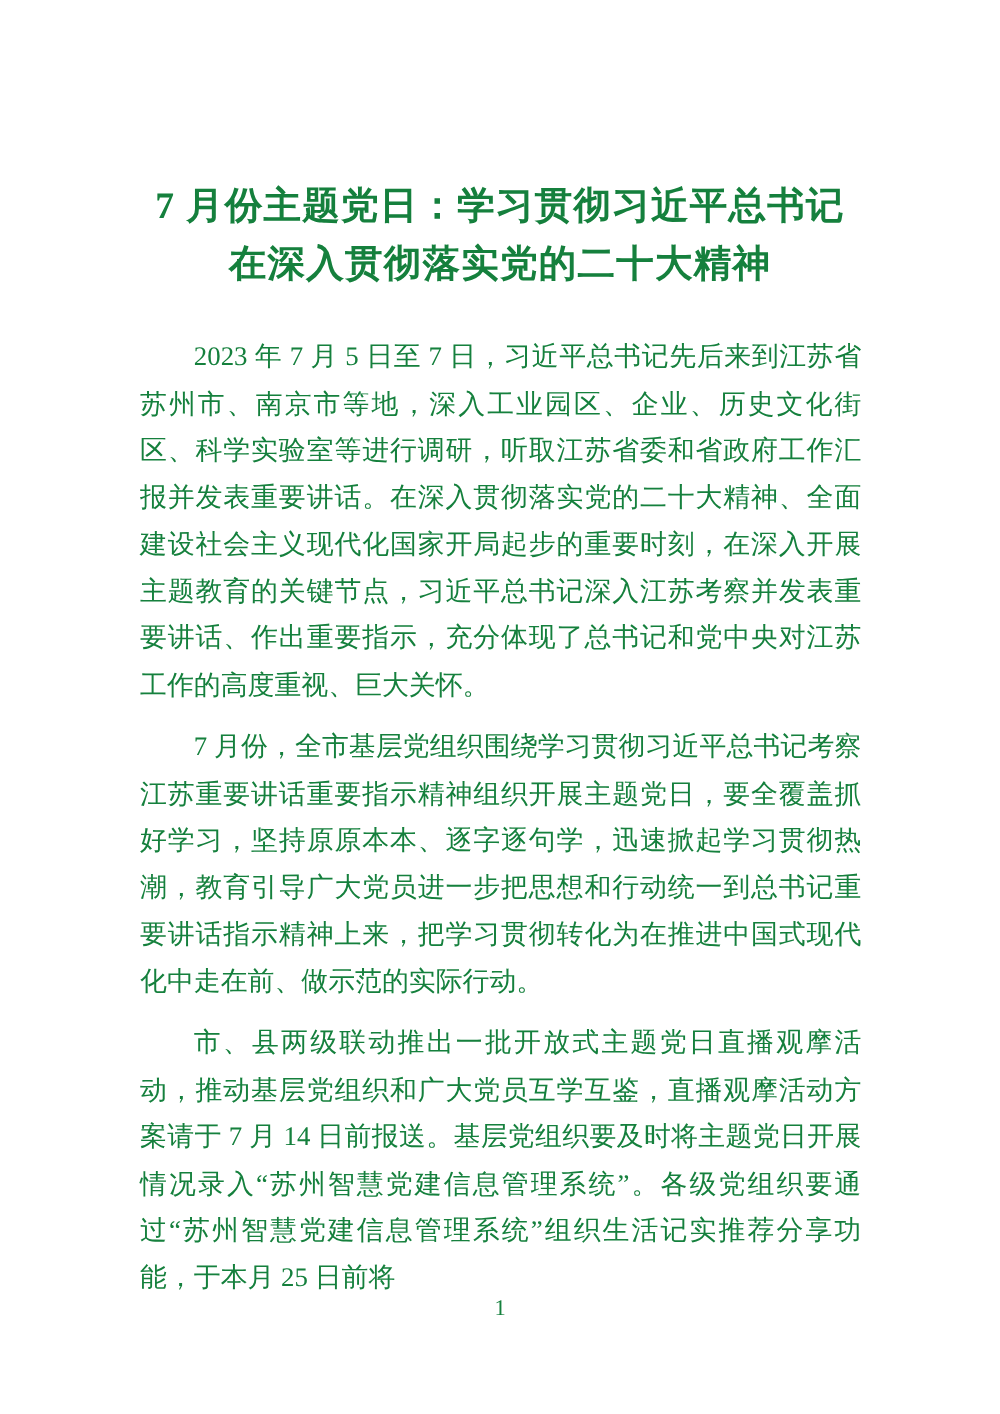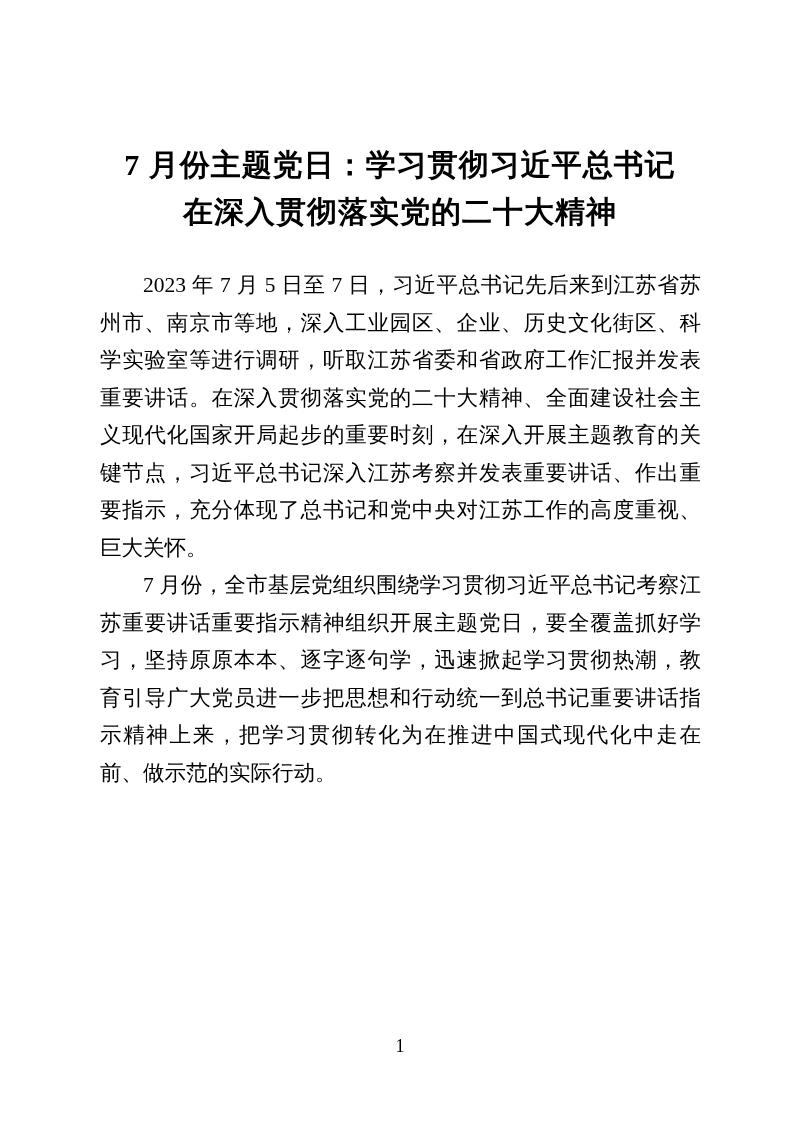--- a/index.html
+++ b/index.html
@@ -5,42 +5,42 @@
   html, body {
     margin: 0;
     padding: 0;
     background: #ffffff;
   }
   .page {
     position: relative;
     width: 800px;
     height: 1131px;
     background: #ffffff;
-    color: #000000;
+    color: #15803d;
     font-family: "Liberation Serif", "DejaVu Serif", serif;
     overflow: hidden;
     box-sizing: border-box;
   }
   .doc-title {
     margin: 141px 60px 0 60px;
     text-align: center;
     font-weight: bold;
     font-size: 30px;
     line-height: 47px;
     letter-spacing: 1px;
   }
   .doc-body {
     margin: 32px 99px 0 100px;
     font-size: 21.5px;
     line-height: 37.5px;
     text-align: justify;
     text-justify: inter-ideograph;
   }
   .doc-body p {
-    margin: 0;
+    margin: 12px;
     padding: 0;
     text-indent: 2em;
   }
   .page-footer {
     position: absolute;
     left: 0;
     right: 0;
     top: 1034px;
     text-align: center;
     font-size: 18px;
@@ -53,19 +53,20 @@
 <div class="page">
 
   <div class="doc-title">
     <div>7 月份主题党日：学习贯彻习近平总书记</div>
     <div>在深入贯彻落实党的二十大精神</div>
   </div>
 
   <div class="doc-body">
     <p>2023 年 7 月 5 日至 7 日，习近平总书记先后来到江苏省苏州市、南京市等地，深入工业园区、企业、历史文化街区、科学实验室等进行调研，听取江苏省委和省政府工作汇报并发表重要讲话。在深入贯彻落实党的二十大精神、全面建设社会主义现代化国家开局起步的重要时刻，在深入开展主题教育的关键节点，习近平总书记深入江苏考察并发表重要讲话、作出重要指示，充分体现了总书记和党中央对江苏工作的高度重视、巨大关怀。</p>
     <p>7 月份，全市基层党组织围绕学习贯彻习近平总书记考察江苏重要讲话重要指示精神组织开展主题党日，要全覆盖抓好学习，坚持原原本本、逐字逐句学，迅速掀起学习贯彻热潮，教育引导广大党员进一步把思想和行动统一到总书记重要讲话指示精神上来，把学习贯彻转化为在推进中国式现代化中走在前、做示范的实际行动。</p>
+    <p>市、县两级联动推出一批开放式主题党日直播观摩活动，推动基层党组织和广大党员互学互鉴，直播观摩活动方案请于 7 月 14 日前报送。基层党组织要及时将主题党日开展情况录入“苏州智慧党建信息管理系统”。各级党组织要通过“苏州智慧党建信息管理系统”组织生活记实推荐分享功能，于本月 25 日前将</p>
   </div>
 
   <div class="page-footer">
     <span>1</span>
   </div>
 
 </div>
 
 </body></html>

